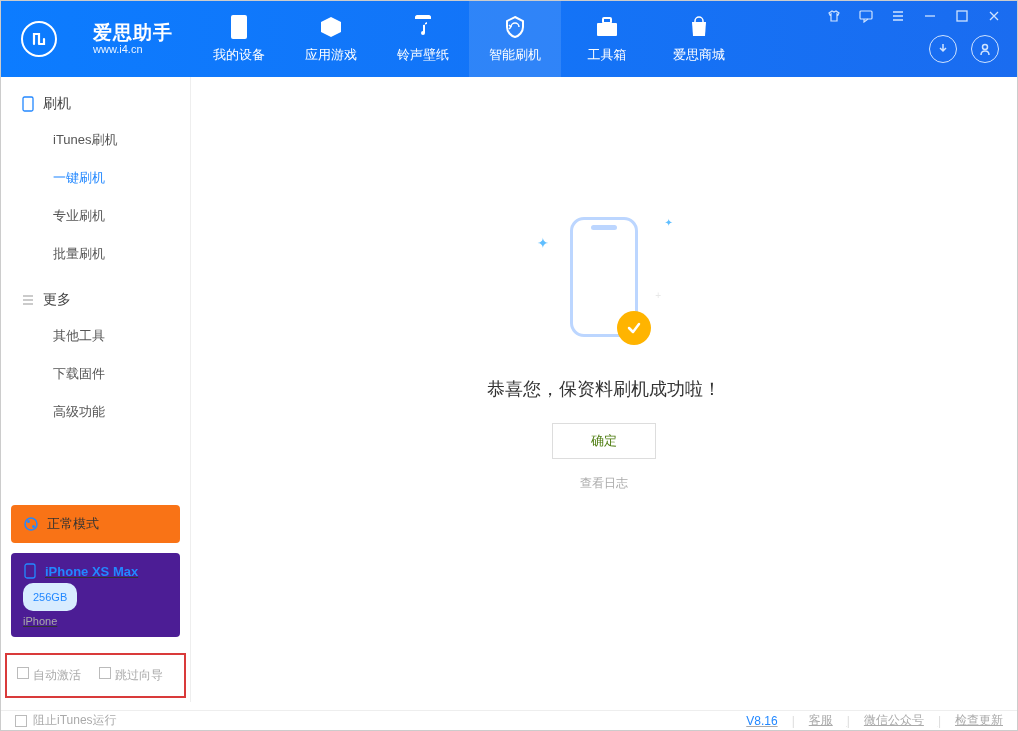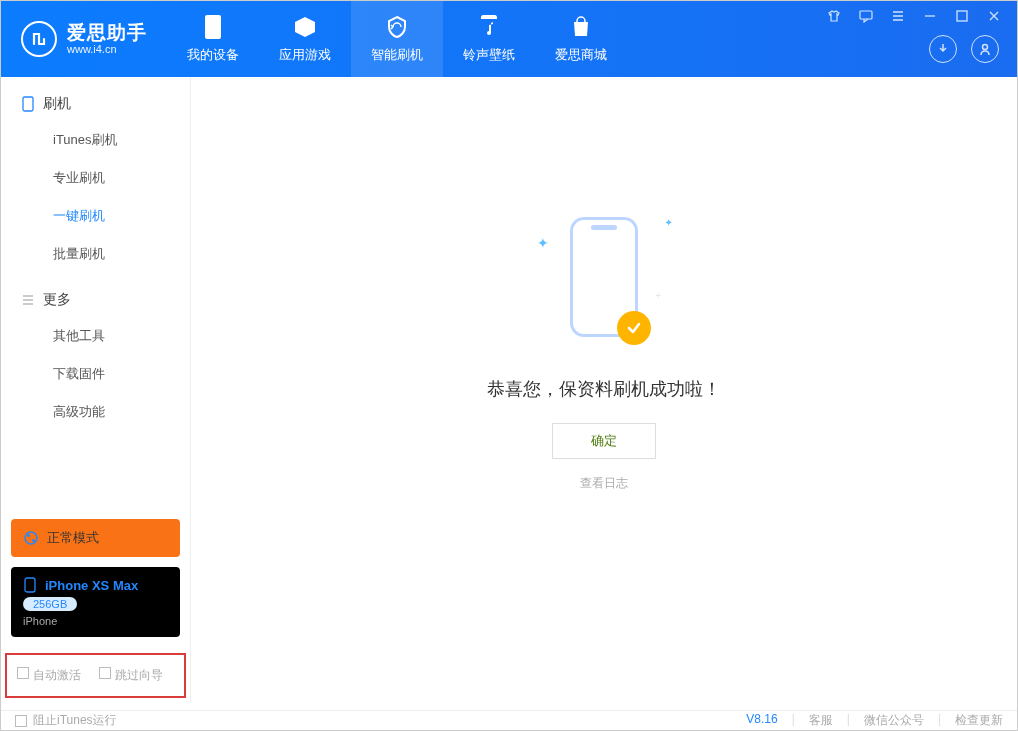--- a/index.html
+++ b/index.html
@@ -2,43 +2,43 @@
 <html><head>
 <meta charset="utf-8">
 <style>
 * { margin: 0; padding: 0; box-sizing: border-box; font-family: "Microsoft YaHei", "PingFang SC", sans-serif; }
 body { background: #fff; width: 1018px; height: 731px; overflow: hidden; border: 1px solid #ccc; position: relative; }
 
 
 .header { height: 76px; background: linear-gradient(90deg, #0c7cff 0%, #1a6cf0 100%); display: flex; align-items: center; color: #fff; position: relative; }
 .logo-block { display: flex; align-items: center; padding: 0 20px; gap: 10px; }
 .logo-circle { width: 36px; height: 36px; border: 2px solid #fff; border-radius: 50%; display: flex; align-items: center; justify-content: center; font-weight: bold; font-size: 20px; }
-.logo-text { display: flex; flex-direction: column; line-height: 1.1; }
+.logo-text { display: flex; flex-direction: column; line-height: 1.1; margin-left: 26px; }
 .logo-title { font-size: 19px; font-weight: bold; letter-spacing: 1px; }
 .logo-sub { font-size: 11px; opacity: 0.9; }
 .nav-tabs { display: flex; height: 100%; }
 .nav-tab { width: 92px; display: flex; flex-direction: column; align-items: center; justify-content: center; gap: 6px; font-size: 13px; cursor: pointer; }
 .nav-tab.active { background: rgba(255,255,255,0.12); }
 .nav-icon { width: 26px; height: 26px; display: flex; align-items: center; justify-content: center; }
 .header-right { position: absolute; right: 12px; top: 8px; display: flex; gap: 10px; align-items: center; color: #cfe3ff; font-size: 13px; }
 .header-right-bottom { position: absolute; right: 18px; bottom: 14px; display: flex; gap: 14px; align-items: center; }
 .circle-btn { width: 28px; height: 28px; border: 1.5px solid #cfe3ff; border-radius: 50%; display: flex; align-items: center; justify-content: center; cursor: pointer; }
 .win-ctrl { cursor: pointer; padding: 0 4px; display:inline-flex; align-items:center; }
 
 
 .layout { display: flex; height: calc(100% - 76px - 28px); }
 .sidebar { width: 190px; border-right: 1px solid #eee; display: flex; flex-direction: column; position: relative; }
 .side-section-title { display: flex; align-items: center; gap: 8px; padding: 18px 20px 8px 20px; font-size: 14px; color: #444; }
 .side-item { padding: 10px 20px 10px 52px; font-size: 13px; color: #555; cursor: pointer; }
 .side-item.active { color: #2388ff; }
 .device-block { margin-top: auto; padding: 10px; }
 .device-card { background: #f97316; border-radius: 4px; padding: 10px 12px; margin-bottom: 10px; font-size: 13px; color: #333; display: flex; align-items: center; gap: 8px; }
-.device-card2 { background: #000000; border-radius: 4px; padding: 10px 12px; font-size: 13px; color: #333; }
+.device-card2 { background: #4c1d95; border-radius: 4px; padding: 10px 12px; font-size: 13px; color: #333; text-decoration: underline; }
 .device-name { font-weight: bold; color: #2388ff; }
-.storage-pill { display: inline-block; background: #d8ecff; color: #2388ff; border-radius: 10px; padding: 1px 10px; font-size: 11px; margin-top: 4px; }
+.storage-pill { display: inline-block; background: #d8ecff; color: #2388ff; border-radius: 10px; padding: 8px 10px; font-size: 11px; margin-top: 4px; }
 .device-type { color: #aaa; font-size: 11px; margin-top: 4px; }
 .checkbox-row { border: 2px solid #d93a3a; padding: 12px 10px; display: flex; gap: 18px; font-size: 12px; color: #aaa; margin: 6px 4px 4px 4px; }
 .checkbox-row label { display: flex; gap: 4px; cursor: pointer; }
 .cb { width: 12px; height: 12px; border: 1px solid #bbb; display:inline-block; }
 
 
 .main { flex: 1; position: relative; display: flex; flex-direction: column; align-items: center; padding-top: 120px; }
 .illus { width: 150px; height: 160px; position: relative; display:flex; align-items:center; justify-content:center; }
 .phone { width: 68px; height: 120px; border: 3px solid #bcd6ff; border-radius: 14px; background: #fff; position: relative; }
 .phone::before { content: ""; position: absolute; top: 5px; left: 50%; transform: translateX(-50%); width: 26px; height: 5px; background: #bcd6ff; border-radius: 3px; }
@@ -46,21 +46,21 @@
 .sparkle1 { position:absolute; left: 8px; top: 38px; color:#5fbeff; font-size:14px;}
 .sparkle2 { position:absolute; right: 6px; top: 20px; color:#5fbeff; font-size:10px;}
 .sparkle3 { position:absolute; right: 18px; bottom: 56px; color:#e8e8e8; font-size:10px;}
 .success-text { font-size: 18px; color: #333; margin-top: 20px; }
 .ok-btn { margin-top: 22px; border: 1px solid #ddd; background: #fff; padding: 8px 38px; font-size: 13px; color: #4d7c0f; cursor: pointer; }
 .log-link { margin-top: 16px; font-size: 12px; color: #aaa; cursor: pointer; }
 
 
 .footer { position: absolute; left: 0; right: 0; bottom: 0; height: 20px; border-top: 1px solid #eee; display: flex; align-items: center; font-size: 12px; color: #aaa; padding: 0 14px; }
 .footer .left { display: flex; align-items: center; gap: 6px; }
-.footer .right { margin-left: auto; display: flex; align-items: flex-start; gap: 14px; }
+.footer .right { margin-left: auto; display: flex; align-items: center; gap: 14px; text-decoration: underline; }
 .footer .ver { color: #2388ff; }
 .footer .divider { color: #ddd; }
 .footer .link { cursor: pointer; }
 
 svg { display: block; }
 </style>
 </head>
 <body>
 
 <div class="header">
@@ -86,38 +86,47 @@
       <span>我的设备</span>
     </div>
     <div class="nav-tab">
       <span class="nav-icon">
           <svg width="24" height="24" viewBox="0 0 24 24">
             <path d="M12 2 L22 7 L22 17 L12 22 L2 17 L2 7 Z" fill="#fff"></path>
           </svg>
         </span>
       <span>应用游戏</span>
     </div>
+    <div class="nav-tab">
+      <span class="nav-icon">
+          <svg width="22" height="24" viewBox="0 0 22 24">
+            <path d="M3 2 C3 1 4 0 5 0 L17 0 C18 0 19 1 19 2 L19 4 L3 4 Z" fill="#fff"></path>
+            <path d="M13 8 L13 18 A2 2 0 1 1 11 16 L11 10 L15 9 L15 7 Z" fill="#fff"></path>
+          </svg>
+        </span>
+      <span>铃声壁纸</span>
+    </div>
     <div class="nav-tab active">
       <span class="nav-icon">
           <svg width="24" height="24" viewBox="0 0 24 24">
             <path d="M12 2 L20 6 L20 12 C20 17 16 21 12 22 C8 21 4 17 4 12 L4 6 Z" fill="none" stroke="#fff" stroke-width="2"></path>
             <path d="M8 12 A4 4 0 1 1 16 12" fill="none" stroke="#fff" stroke-width="1.5"></path>
             <path d="M8 12 L6 10 M8 12 L6 14" stroke="#fff" stroke-width="1.5"></path>
           </svg>
         </span>
       <span>智能刷机</span>
     </div>
     <div class="nav-tab">
       <span class="nav-icon">
-          <svg width="22" height="24" viewBox="0 0 22 24">
-            <path d="M3 2 C3 1 4 0 5 0 L17 0 C18 0 19 1 19 2 L19 4 L3 4 Z" fill="#fff"></path>
-            <path d="M13 8 L13 18 A2 2 0 1 1 11 16 L11 10 L15 9 L15 7 Z" fill="#fff"></path>
-          </svg>
-        </span>
-      <span>铃声壁纸</span>
+          <svg width="24" height="22" viewBox="0 0 24 22">
+            <rect x="2" y="7" width="20" height="13" rx="1" fill="#fff"></rect>
+            <rect x="8" y="2" width="8" height="5" rx="1" fill="none" stroke="#fff" stroke-width="2"></rect>
+          </svg>
+        </span>
+      <span>工具箱</span>
     </div>
     <div class="nav-tab">
       <span class="nav-icon">
           <svg width="22" height="22" viewBox="0 0 22 22">
             <path d="M4 6 L18 6 L17 20 L5 20 Z" fill="#fff"></path>
             <path d="M7 8 L7 5 A4 4 0 0 1 15 5 L15 8" fill="none" stroke="#fff" stroke-width="1.5"></path>
           </svg>
         </span>
       <span>爱思商城</span>
     </div>
@@ -176,22 +185,22 @@
   <div class="sidebar">
     <div class="side-section-title">
       <span>
           <svg width="14" height="16" viewBox="0 0 14 16">
             <rect x="2" y="1" width="10" height="14" rx="1.5" fill="none" stroke="#2388ff" stroke-width="1.3"></rect>
           </svg>
         </span>
       <span>刷机</span>
     </div>
     <div class="side-item">iTunes刷机</div>
+    <div class="side-item active">一键刷机</div>
     <div class="side-item">专业刷机</div>
-    <div class="side-item active">一键刷机</div>
     <div class="side-item">批量刷机</div>
 
     <div class="side-section-title">
       <span>
           <svg width="14" height="14" viewBox="0 0 14 14">
             <path d="M2 3 L12 3 M2 7 L12 7 M2 11 L12 11" stroke="#bbb" stroke-width="1.3"></path>
           </svg>
         </span>
       <span>更多</span>
     </div>

